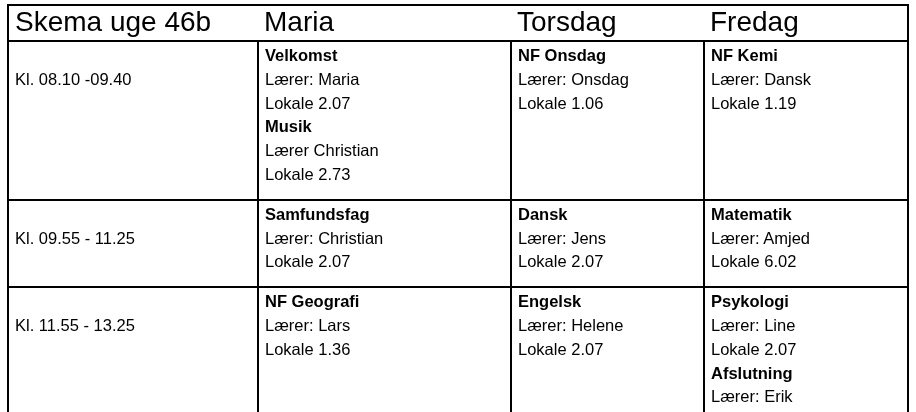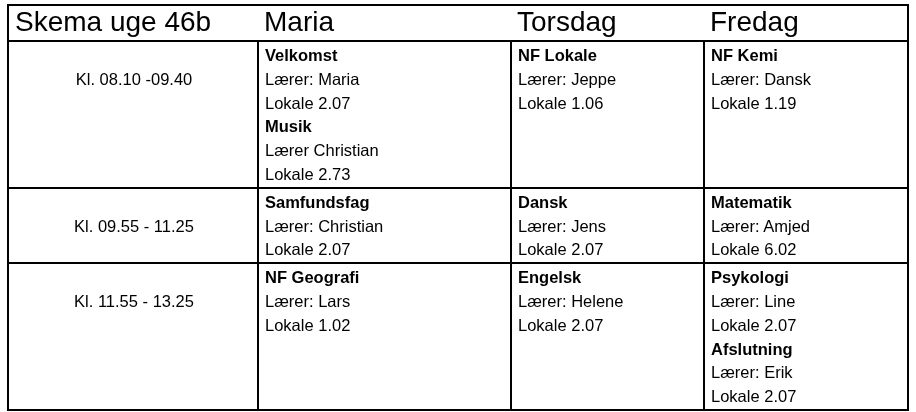--- a/index.html
+++ b/index.html
@@ -34,30 +34,30 @@
     border-right-style: none;
     font-weight: normal;
     font-size: 28px;
     text-align: left;
     vertical-align: middle;
     padding: 0 0 2px 6px;
     white-space: nowrap;
   }
   .schedule td {
     vertical-align: top;
-    padding: 2px 4px 0 6px;
+    padding: 2px 4px 12px 6px;
     font-size: 16.5px;
     line-height: 23.8px;
     white-space: nowrap;
   }
   .row-header { height: 36px; }
   .row-r0 { height: 143px; }
   .row-r1 { height: 73px; }
   .row-r2 { height: 142px; }
-  td.time-cell { padding-top: 26px; text-align: center; }
+  td.time-cell { padding-top: 26px; }
   .line { height: 23.8px; }
   .line.bold { font-weight: bold; }
 </style>
 </head>
 <body>
 
 <div id="canvas">
   <table class="schedule">
     <colgroup>
       <col style="width:250px">
@@ -76,22 +76,22 @@
       <td class="time-cell">Kl. 08.10 -09.40</td>
       <td>
             <div class="line bold">Velkomst</div>
             <div class="line">Lærer: Maria</div>
             <div class="line">Lokale 2.07</div>
             <div class="line bold">Musik</div>
             <div class="line">Lærer Christian</div>
             <div class="line">Lokale 2.73</div>
           </td>
       <td>
-            <div class="line bold">NF Lokale</div>
-            <div class="line">Lærer: Jeppe</div>
+            <div class="line bold">NF Onsdag</div>
+            <div class="line">Lærer: Onsdag</div>
             <div class="line">Lokale 1.06</div>
           </td>
       <td>
             <div class="line bold">NF Kemi</div>
             <div class="line">Lærer: Dansk</div>
             <div class="line">Lokale 1.19</div>
           </td>
     </tr>
     <tr class="row-r1">
       <td class="time-cell">Kl. 09.55 - 11.25</td>
@@ -109,21 +109,21 @@
             <div class="line bold">Matematik</div>
             <div class="line">Lærer: Amjed</div>
             <div class="line">Lokale 6.02</div>
           </td>
     </tr>
     <tr class="row-r2">
       <td class="time-cell">Kl. 11.55 - 13.25</td>
       <td>
             <div class="line bold">NF Geografi</div>
             <div class="line">Lærer: Lars</div>
-            <div class="line">Lokale 1.02</div>
+            <div class="line">Lokale 1.36</div>
           </td>
       <td>
             <div class="line bold">Engelsk</div>
             <div class="line">Lærer: Helene</div>
             <div class="line">Lokale 2.07</div>
           </td>
       <td>
             <div class="line bold">Psykologi</div>
             <div class="line">Lærer: Line</div>
             <div class="line">Lokale 2.07</div>

